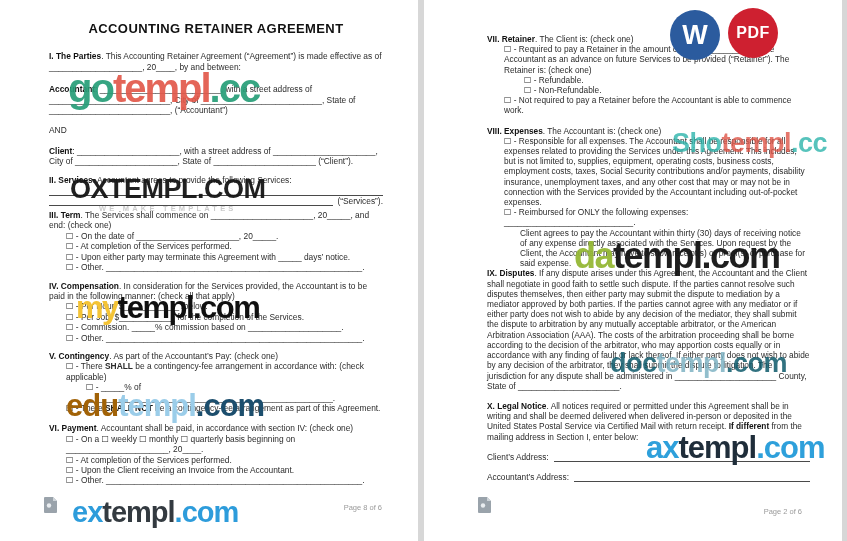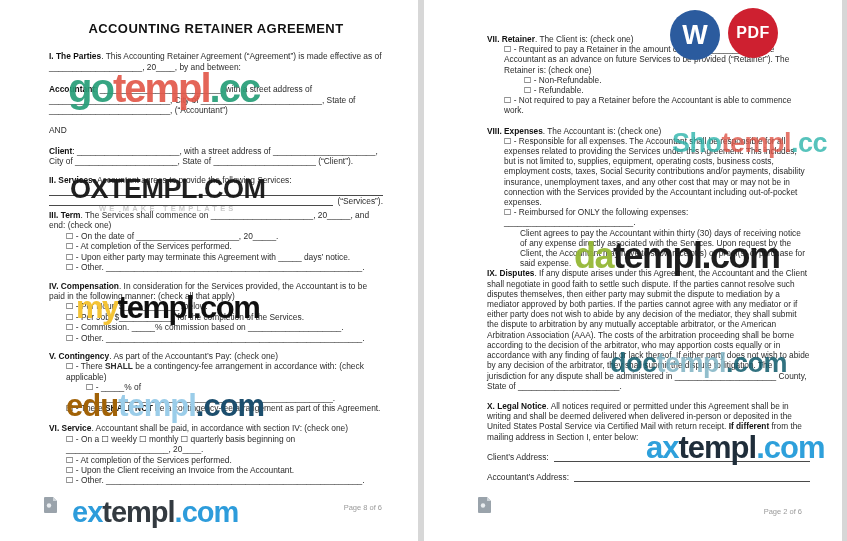--- a/index.html
+++ b/index.html
@@ -94,21 +94,21 @@
     <div class="cb">☐ - Per Hour. $____________ /below.</div>
     <div class="cb">☐ - Per Job. $____________ for the completion of the Services.</div>
     <div class="cb">☐ - Commission. _____% commission based on ____________________.</div>
     <div class="cb para">☐ - Other. _______________________________________________________.</div>
 
     <p class="para mb0"><b>V. Contingency</b><span>. As part of the Accountant’s Pay: (check one)</span></p>
     <div class="cb"><span>☐ - There </span><b>SHALL</b><span> be a contingency-fee arrangement in accordance with: (check applicable)</span></div>
     <div class="cb2">☐ - _____% of _____________________________________________________.</div>
     <div class="cb para mb10"><span>☐ - There </span><b>SHALL NOT</b><span> be a contingency-fee arrangement as part of this Agreement.</span></div>
 
-    <p class="para mb0"><b>VI. Service</b><span>. Accountant shall be paid, in accordance with section IV: (check one)</span></p>
+    <p class="para mb0"><b>VI. Payment</b><span>. Accountant shall be paid, in accordance with section IV: (check one)</span></p>
     <div class="cb">☐ - On a ☐ weekly ☐ monthly ☐ quarterly basis beginning on ______________________, 20____.</div>
     <div class="cb">☐ - At completion of the Services performed.</div>
     <div class="cb">☐ - Upon the Client receiving an Invoice from the Accountant.</div>
     <div class="cb">☐ - Other. _______________________________________________________.</div>
 
     <div class="wm wm-oxtempl">
         <span class="big">OXTEMPL.COM</span>
         <span class="tag">WE MAKE TEMPLATES</span>
       </div>
     <div class="wm wm-gotempl"><span class="c1">go</span><span class="c2">templ</span><span class="c1">.cc</span></div>
@@ -122,22 +122,22 @@
         </svg></span>
     <div class="logo"><span class="c1">ex</span><span class="c2">templ</span><span class="c3">.com</span></div>
     <span class="pagenum pagenum1">Page 8 of 6</span>
   </div>
 
   <div class="divider"></div>
 
   <div class="page page2">
     <p class="para mb0"><b>VII. Retainer</b><span>. The Client is: (check one)</span></p>
     <div class="cb">☐ - Required to pay a Retainer in the amount of $______________ to the Accountant as an advance on future Services to be provided (“Retainer”). The Retainer is: (check one)</div>
+    <div class="cb2">☐ - Refundable.</div>
     <div class="cb2">☐ - Non-Refundable.</div>
-    <div class="cb2">☐ - Refundable.</div>
     <div class="cb para mb10">☐ - Not required to pay a Retainer before the Accountant is able to commence work.</div>
 
     <p class="para mb0"><b>VIII. Expenses</b><span>. The Accountant is: (check one)</span></p>
     <div class="cb">☐ - Responsible for all expenses. The Accountant shall be responsible for all expenses related to providing the Services under this Agreement. This includes, but is not limited to, supplies, equipment, operating costs, business costs, employment costs, taxes, Social Security contributions and/or payments, disability insurance, unemployment taxes, and any other cost that may or may not be in connection with the Services provided by the Accountant including out-of-pocket expenses.</div>
     <div class="cb">☐ - Reimbursed for ONLY the following expenses: ____________________________.</div>
     <div class="note">Client agrees to pay the Accountant within thirty (30) days of receiving notice of any expense directly associated with the Services. Upon request by the Client, the Accountant may have to show receipt(s) or proof(s) of purchase for said expense.</div>
 
     <p class="para mb10"><b>IX. Disputes</b><span>. If any dispute arises under this Agreement, the Accountant and the Client shall negotiate in good faith to settle such dispute. If the parties cannot resolve such disputes themselves, then either party may submit the dispute to mediation by a mediator approved by both parties. If the parties cannot agree with any mediator or if either party does not wish to abide by any decision of the mediator, they shall submit the dispute to arbitration by any mutually acceptable arbitrator, or the American Arbitration Association (AAA). The costs of the arbitration proceeding shall be borne according to the decision of the arbitrator, who may apportion costs equally or in accordance with any finding of fault or lack thereof. If either party does not wish to abide by any decision of the arbitrator, they shall submit the dispute to litigation. The jurisdiction for any dispute shall be administered in ______________________ County, State of ______________________.</span></p>
 
     <p class="para mb0"><b>X. Legal Notice</b><span>. All notices required or permitted under this Agreement shall be in writing and shall be deemed delivered when delivered in-person or deposited in the United States Postal Service via Certified Mail with return receipt. </span><b>If different</b><span> from the mailing address in Section I, enter below:</span></p>

